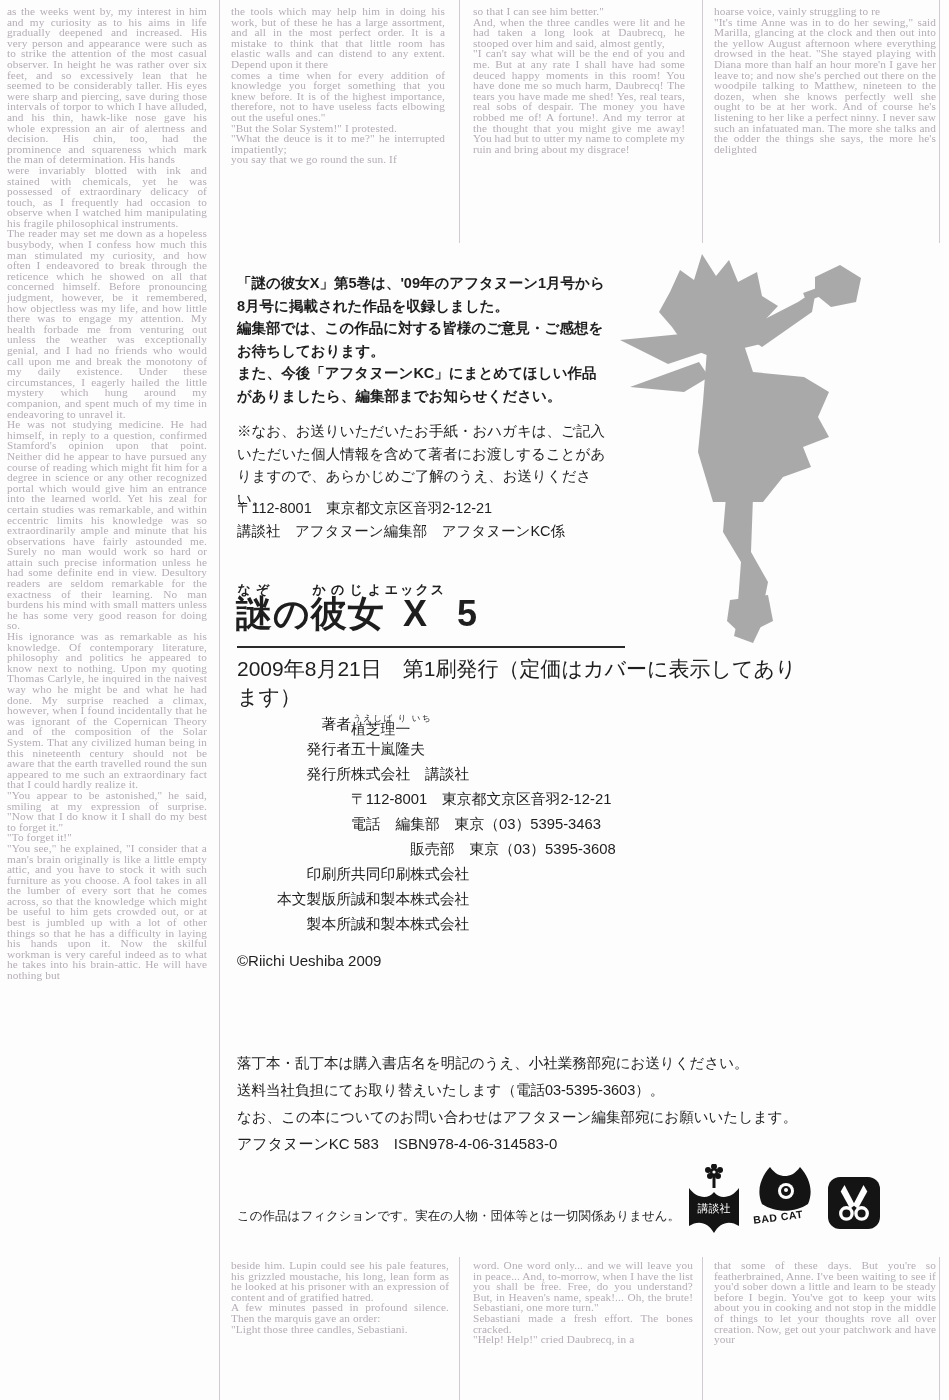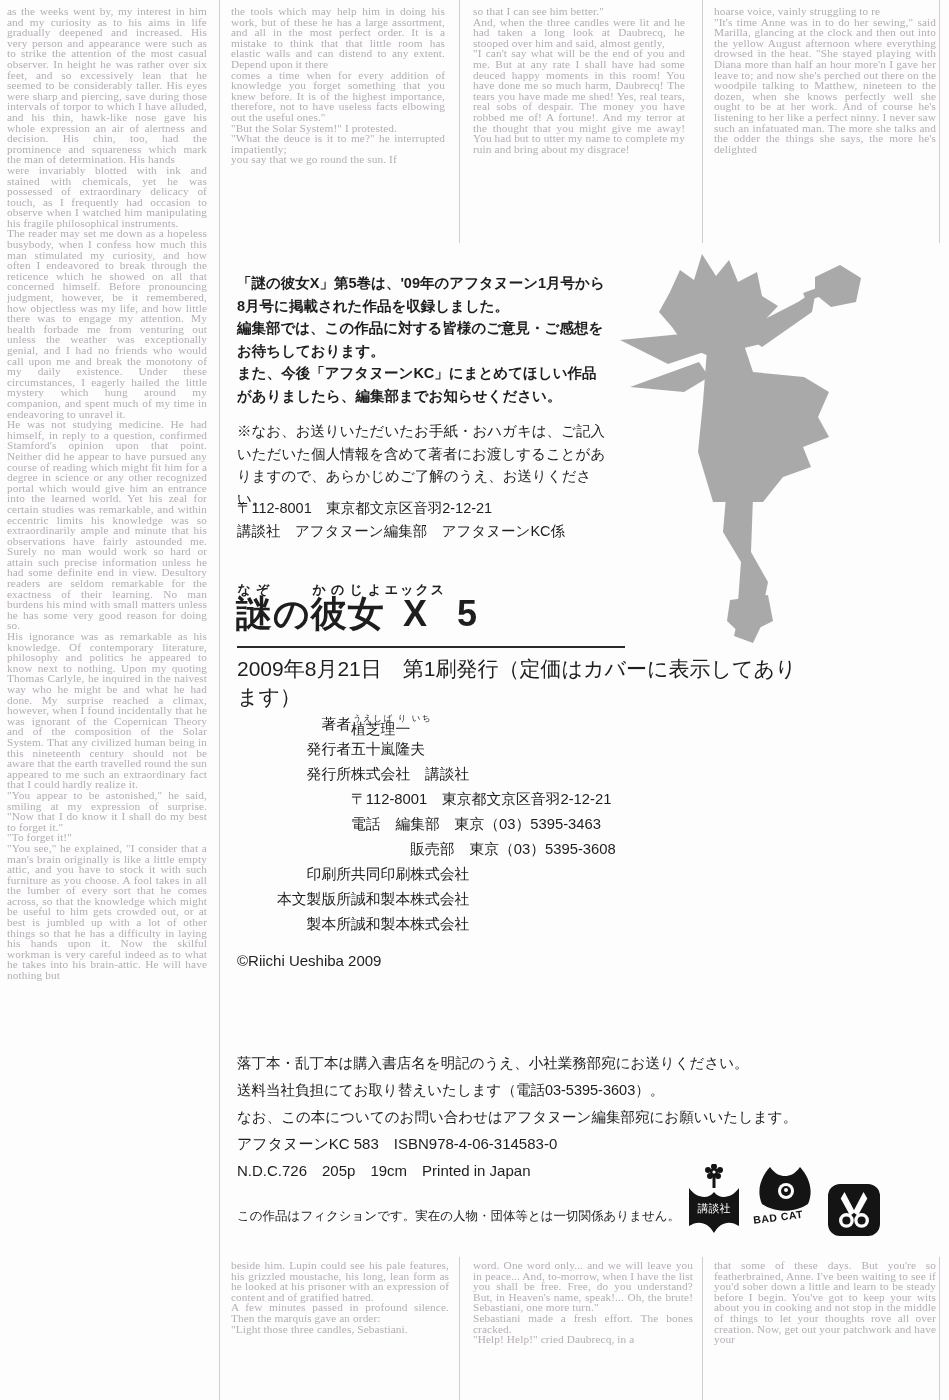--- a/index.html
+++ b/index.html
@@ -32,21 +32,21 @@
   .crow{display:flex;line-height:25px;}
   .clabel{width:114px;flex:0 0 114px;text-align:right;}
   .cvalue{flex:1;}
   .authcell{position:relative;padding-top:10px;line-height:15px;}
   .authruby{position:absolute;top:-1px;left:2px;font-size:8.5px;letter-spacing:1.5px;}
   .copyright{position:absolute;left:237px;top:952px;width:300px;font-size:15px;font-family:"Liberation Sans",sans-serif;}
   .copynotice{position:absolute;left:237px;top:1005px;width:620px;font-size:14.5px;}
   .returns{position:absolute;left:237px;top:1050px;width:660px;font-size:14.5px;line-height:27px;}
   .isbn{position:absolute;left:237px;top:1130px;width:480px;font-size:15px;line-height:27px;}
   .fiction{position:absolute;left:237px;top:1208px;width:460px;font-size:12.5px;}
-  .logos{position:absolute;left:686px;top:1164px;display:flex;align-items:flex-end;gap:13px;}
+  .logos{position:absolute;left:686px;top:1164px;display:flex;align-items:center;gap:13px;}
   .logo-k{position:relative;width:56px;height:72px;}
   .logo-cat{position:relative;width:60px;height:72px;}
   .badcat-text{position:absolute;left:-2px;top:46px;width:64px;
     font-size:10.5px;font-weight:bold;transform:rotate(-7deg);
     color:#141414;letter-spacing:.5px;white-space:nowrap;}
   .logo-sc{width:52px;height:52px;margin-top:6px;background:#141414;border-radius:12px;
     display:flex;align-items:center;justify-content:center;}
   .sil{position:absolute;left:612px;top:250px;}
 </style>
 </head>
@@ -171,21 +171,20 @@
 
   <div class="copyright">©Riichi Ueshiba 2009</div>
 
 
   <div class="returns jp">落丁本・乱丁本は購入書店名を明記のうえ、小社業務部宛にお送りください。
 送料当社負担にてお取り替えいたします（電話03-5395-3603）。
 なお、この本についてのお問い合わせはアフタヌーン編集部宛にお願いいたします。</div>
 
   <div class="isbn">
     <div>アフタヌーンKC 583　ISBN978-4-06-314583-0</div>
-    <div>N.D.C.726　205p　19cm　Printed in Japan</div>
   </div>
 
   <div class="fiction">この作品はフィクションです。実在の人物・団体等とは一切関係ありません。</div>
 
   <div class="logos">
     <div class="logo-k">
       <svg width="56" height="72" viewBox="0 0 56 72">
         <g fill="#141414">
           <rect x="26.5" y="10" width="3" height="14"></rect>
           <circle cx="28" cy="8" r="4"></circle>

